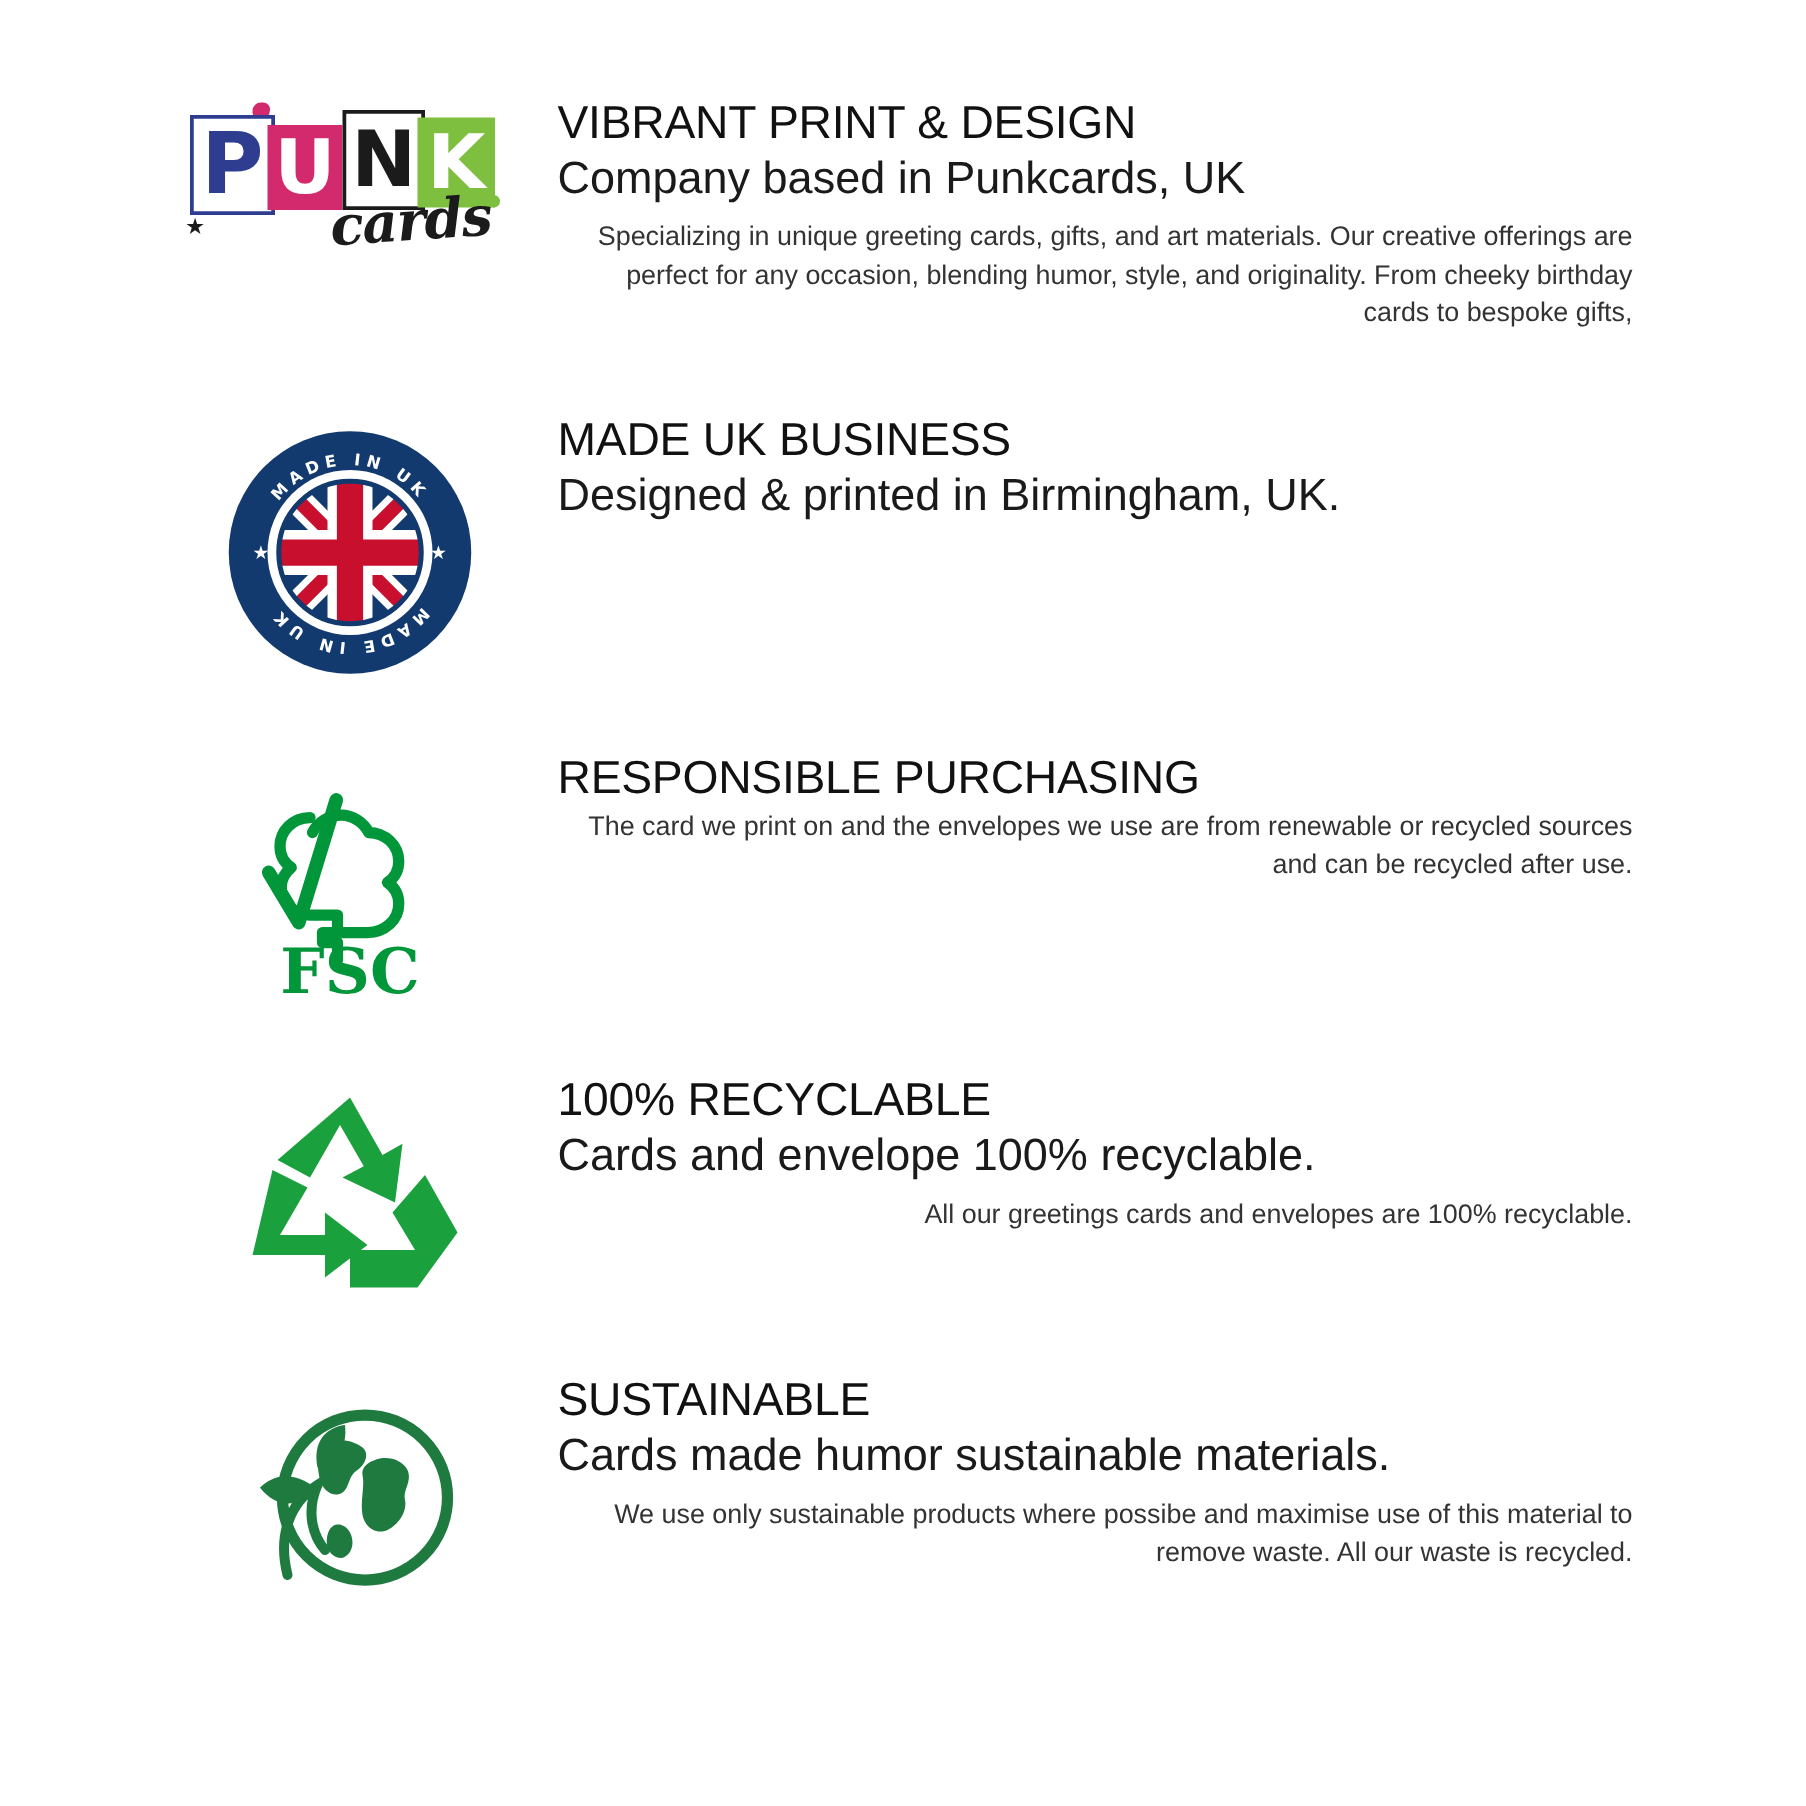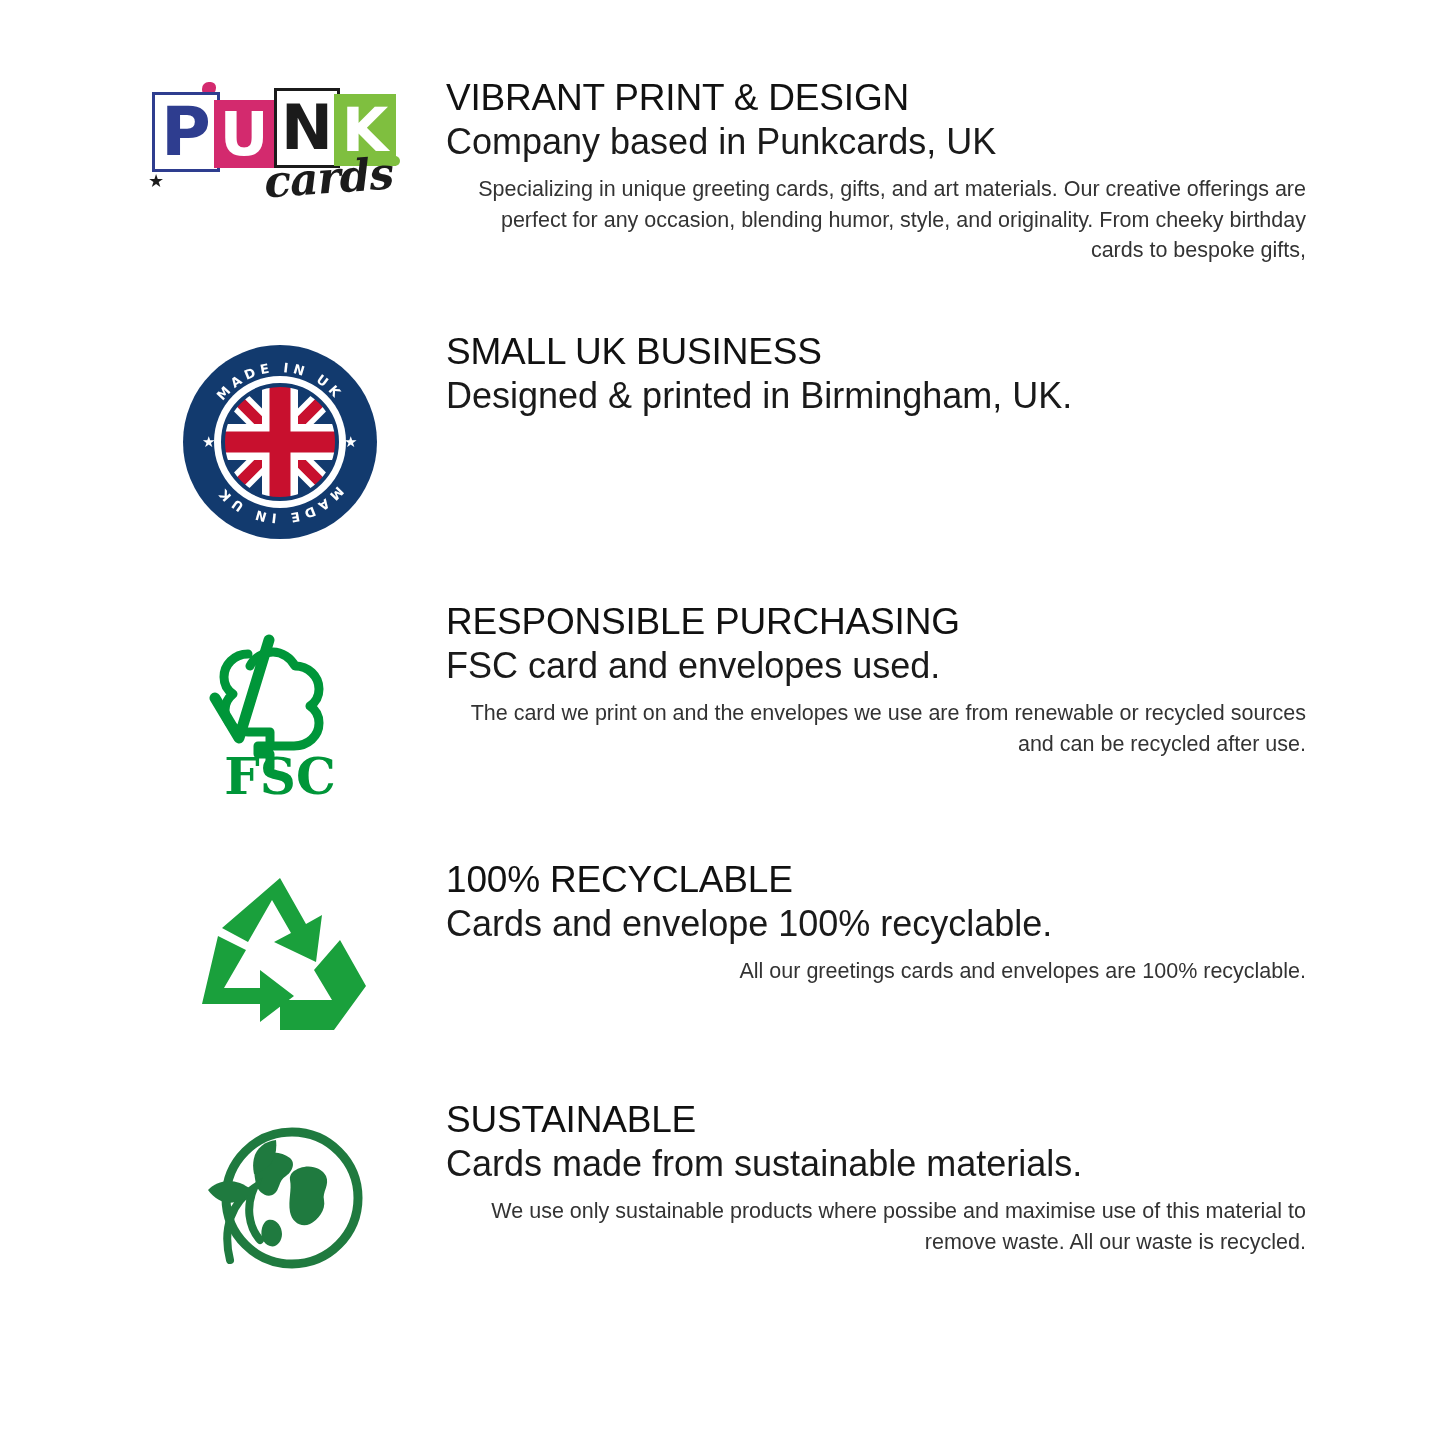--- a/index.html
+++ b/index.html
@@ -200,41 +200,40 @@
           <textPath href="#arcTop" startOffset="50%" text-anchor="middle">MADE IN UK</textPath>
         </text>
         <text font-family="DejaVu Sans, sans-serif" font-size="13" font-weight="bold" fill="#ffffff" letter-spacing="4.5">
           <textPath href="#arcBottom" startOffset="50%" text-anchor="middle">MADE IN UK</textPath>
         </text>
         <text x="22" y="105" font-size="15" fill="#ffffff">★</text>
         <text x="164" y="105" font-size="15" fill="#ffffff">★</text>
       </svg>
     </div>
     <div class="text-col">
-      <h2 class="f-title">SMALL UK BUSINESS</h2>
+      <h2 class="f-title">MADE UK BUSINESS</h2>
       <p class="f-sub">Designed &amp; printed in Birmingham, UK.</p>
     </div>
   </div>
 
   <div class="feature f3">
     <div class="icon-col">
       <svg width="190" height="190" viewBox="0 0 190 190">
         <g fill="none" stroke="#009639" stroke-width="9" stroke-linecap="round" stroke-linejoin="round">
           <path d="M63 42 c-14 0 -24 11 -24 23 c0 7 3 13 9 17 c-5 4 -8 10 -8 16 c0 12 10 22 23 22 l22 0
                    l0 14 l-12 0 l0 8 l12 0 l0 14
                    M85 134 l24 0 c14 0 25 -10 25 -23 c0 -7 -3 -13 -9 -17 c6 -4 9 -10 9 -17 c0 -13 -11 -23 -24 -23
                    c-4 -8 -13 -14 -22 -14 c-10 0 -19 6 -23 14"></path>
         </g>
         <path d="M30 86 L54 126 L84 28" fill="none" stroke="#009639" stroke-width="11" stroke-linecap="round" stroke-linejoin="round"></path>
         <text x="95" y="182" text-anchor="middle" font-family="DejaVu Serif, serif" font-weight="bold" font-size="50" fill="#009639">FSC</text>
       </svg>
     </div>
     <div class="text-col">
       <h2 class="f-title">RESPONSIBLE PURCHASING</h2>
-      <p class="f-sub">FSC card and envelopes used.</p>
       <p class="f-body">The card we print on and the envelopes we use are from renewable or recycled sources and can be recycled after use.</p>
     </div>
   </div>
 
   <div class="feature f4">
     <div class="icon-col">
       <svg width="185" height="170" viewBox="0 0 185 170">
         <g fill="#1aa03c">
           <path d="M92 8 L118 54 L134 45 L128 92 L86 72 L103 63 L84 30 L60 72 L34 58 Z"></path>
           <path d="M30 66 L58 80 L36 118 L72 118 L72 100 L106 126 L72 152 L72 134 L14 134 Z"></path>
@@ -258,18 +257,18 @@
           <path d="M120 58 c10 -4 22 0 26 8 c4 9 -4 16 -2 24 c2 10 -6 20 -14 24 c-9 4 -18 -2 -20 -12 c-2 -12 2 -22 0 -32 c-1 -6 4 -10 10 -12 Z"></path>
           <path d="M88 110 c8 -2 14 6 14 14 c0 8 -6 14 -12 12 c-7 -2 -10 -10 -8 -18 c1 -4 3 -7 6 -8 Z"></path>
         </g>
         <path d="M50 150 C42 118 52 92 74 78 C66 96 68 116 80 130" fill="none" stroke="#1f7a3f" stroke-width="8" stroke-linecap="round"></path>
         <path d="M72 80 c-18 -14 -34 -10 -44 0 c12 16 30 18 44 0 Z" fill="#1f7a3f"></path>
         <path d="M74 64 c-4 -20 6 -32 22 -34 c2 18 -6 30 -22 34 Z" fill="#1f7a3f"></path>
       </svg>
     </div>
     <div class="text-col">
       <h2 class="f-title">SUSTAINABLE</h2>
-      <p class="f-sub">Cards made from sustainable materials.</p>
+      <p class="f-sub">Cards made humor sustainable materials.</p>
       <p class="f-body">We use only sustainable products where possibe and maximise use of this material to remove waste. All our waste is recycled.</p>
     </div>
   </div>
 
 </div>
 
 </body></html>

